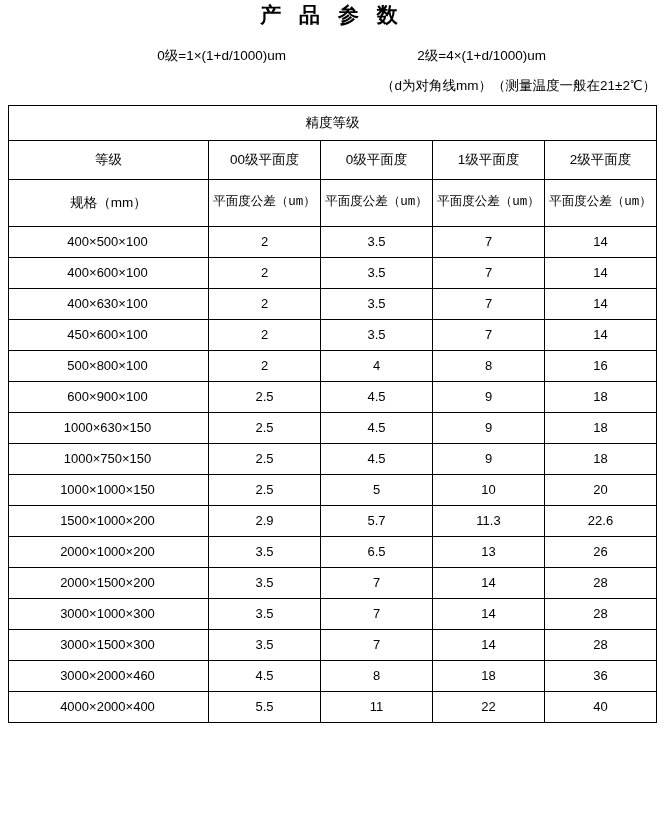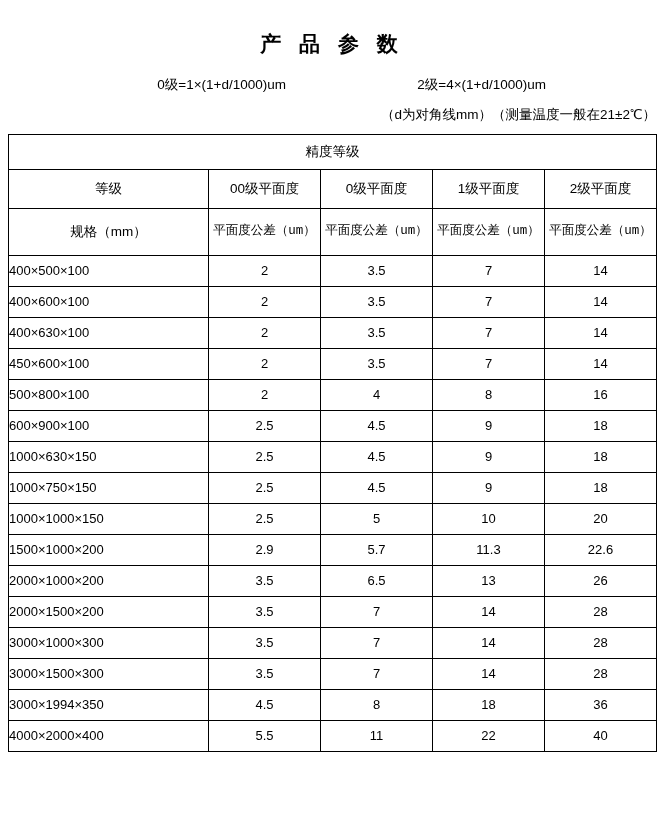--- a/index.html
+++ b/index.html
@@ -19,21 +19,21 @@
     height: 820px;
     position: relative;
     box-sizing: border-box;
     padding: 0 8px;
   }
   .doc-title {
     text-align: center;
     font-size: 21px;
     font-weight: bold;
     letter-spacing: 6px;
-    margin-top: 30px;
+    margin-top: 1px;
     margin-bottom: 14px;
     color: #000;
   }
   .intro-line {
     font-size: 14.5px;
     font-weight: bold;
     margin: 0 0 10px 6px;
     line-height: 1.4;
   }
   .grade-rows {
@@ -78,21 +78,21 @@
     font-size: 13.5px;
     height: 30px;
   }
   table.spec td.sub-label {
     font-size: 12.5px;
     line-height: 1.25;
     height: 38px;
     font-family: Liberation Mono, monospace;
   }
   table.spec td.rowhead {
-    text-align: left;
+    text-align: center;
     padding-left: 0;
     font-size: 13px;
   }
   .c0 { width: 200px; }
   .c1 { width: 112px; }
   .c2 { width: 112px; }
   .c3 { width: 112px; }
   .c4 { width: 112px; }
 </style>
 </head>
@@ -231,21 +231,21 @@
         <td>28</td>
       </tr>
       <tr>
         <td class="rowhead">3000×1500×300</td>
         <td>3.5</td>
         <td>7</td>
         <td>14</td>
         <td>28</td>
       </tr>
       <tr>
-        <td class="rowhead">3000×1994×350</td>
+        <td class="rowhead">3000×2000×460</td>
         <td>4.5</td>
         <td>8</td>
         <td>18</td>
         <td>36</td>
       </tr>
       <tr>
         <td class="rowhead">4000×2000×400</td>
         <td>5.5</td>
         <td>11</td>
         <td>22</td>

